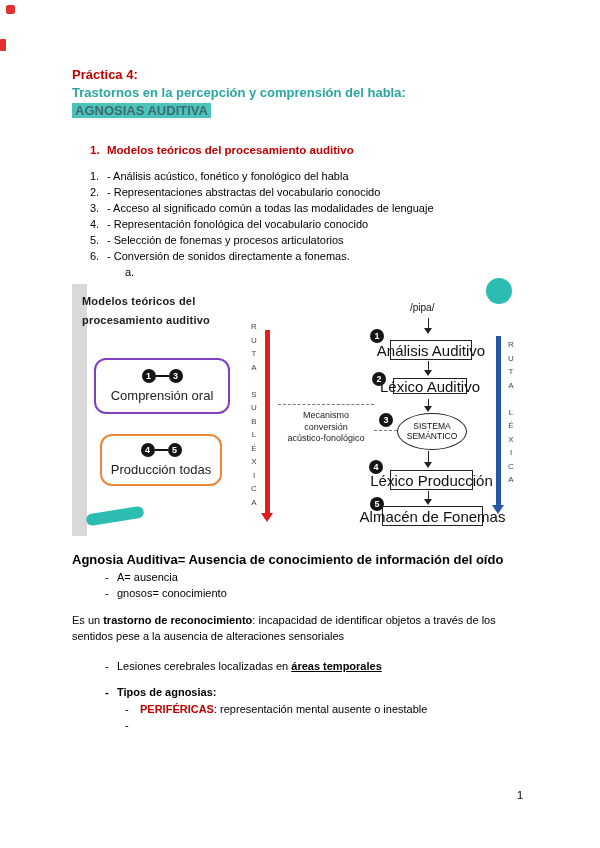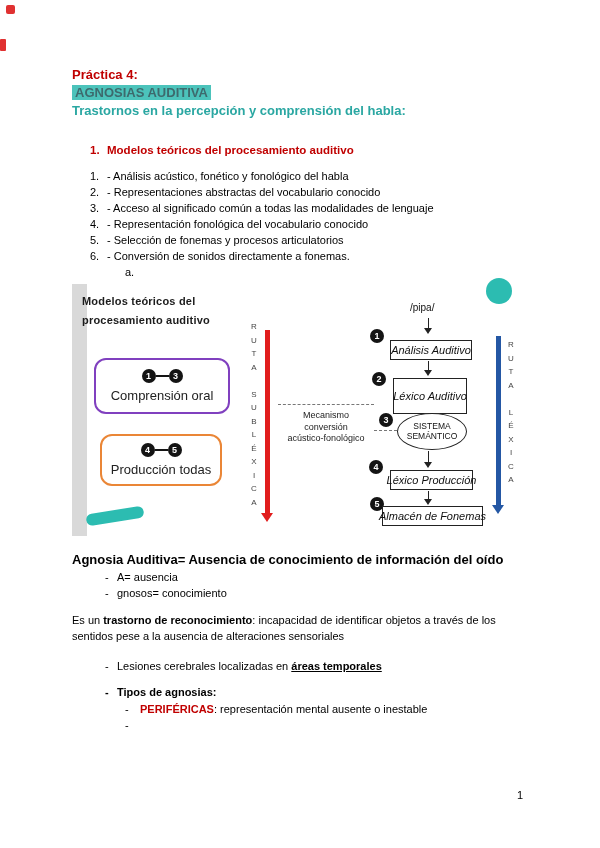--- a/index.html
+++ b/index.html
@@ -78,23 +78,23 @@
   .stim { position: absolute; left: 338px; top: 18px; font-size: 10px; color: #111; }
 
   .conn { position: absolute; left: 356px; width: 0; border-left: 1.3px solid #222; }
   .ahead { position: absolute; left: 352px; width: 0; height: 0; border-left: 4.5px solid transparent; border-right: 4.5px solid transparent; border-top: 6px solid #222; }
   .conn-0 { top: 34px; height: 11px; }  .ahead-0 { top: 44px; }
   .conn-1 { top: 77px; height: 10px; }  .ahead-1 { top: 86px; }
   .conn-2 { top: 115px; height: 8px; }  .ahead-2 { top: 122px; }
   .conn-3 { top: 167px; height: 12px; } .ahead-3 { top: 178px; }
   .conn-4 { top: 207px; height: 9px; }  .ahead-4 { top: 215px; }
 
-  .cbox { position: absolute; border: 1.2px solid #222; background: #fff; font-size: 11px; color: #111; display: flex; align-items: center; justify-content: center; white-space: nowrap; font-style: italic; }
+  .cbox { position: absolute; border: 1.2px solid #222; background: #fff; font-size: 15px; color: #111; display: flex; align-items: center; justify-content: center; white-space: nowrap; }
   .cb1 { left: 318px; top: 56px;  width: 82px;  height: 20px; }
-  .cb2 { left: 321px; top: 94px;  width: 74px;  height: 36px; }
+  .cb2 { left: 321px; top: 94px;  width: 74px;  height: 16px; }
   .cb4 { left: 318px; top: 186px; width: 83px;  height: 20px; }
   .cb5 { left: 310px; top: 222px; width: 101px; height: 20px; }
   .ellipse { position: absolute; left: 325px; top: 129px; width: 70px; height: 37px; border: 1.2px solid #222; border-radius: 50%; background: #fff; display: flex; align-items: center; justify-content: center; text-align: center; font-size: 8.5px; line-height: 9.5px; white-space: pre-line; color: #111; }
 
   .abs-badge { position: absolute; }
   .bg1 { left: 298px; top: 45px; }
   .bg2 { left: 300px; top: 88px; }
   .bg3 { left: 307px; top: 129px; }
   .bg4 { left: 297px; top: 176px; }
   .bg5 { left: 298px; top: 213px; }
@@ -105,22 +105,22 @@
 </style>
 </head>
 <body>
 
 <div class="red-mark-1"></div>
 <div class="red-mark-2"></div>
 
 <div class="content">
 
   <div class="center headline t-red">Práctica 4:</div>
+  <div class="center headline t-teal">Trastornos en la percepción y comprensión del habla:</div>
   <div class="center headline"><span class="hl-teal">AGNOSIAS AUDITIVA</span></div>
-  <div class="center headline t-teal">Trastornos en la percepción y comprensión del habla:</div>
 
   <div class="sec-heading">
     <span class="num">1.</span>
     <span>Modelos teóricos del procesamiento auditivo</span>
   </div>
 
   <div class="olist">
     <div class="li">
         <span class="num">1.</span>
         <span>- Análisis acústico, fonético y fonológico del habla</span>

